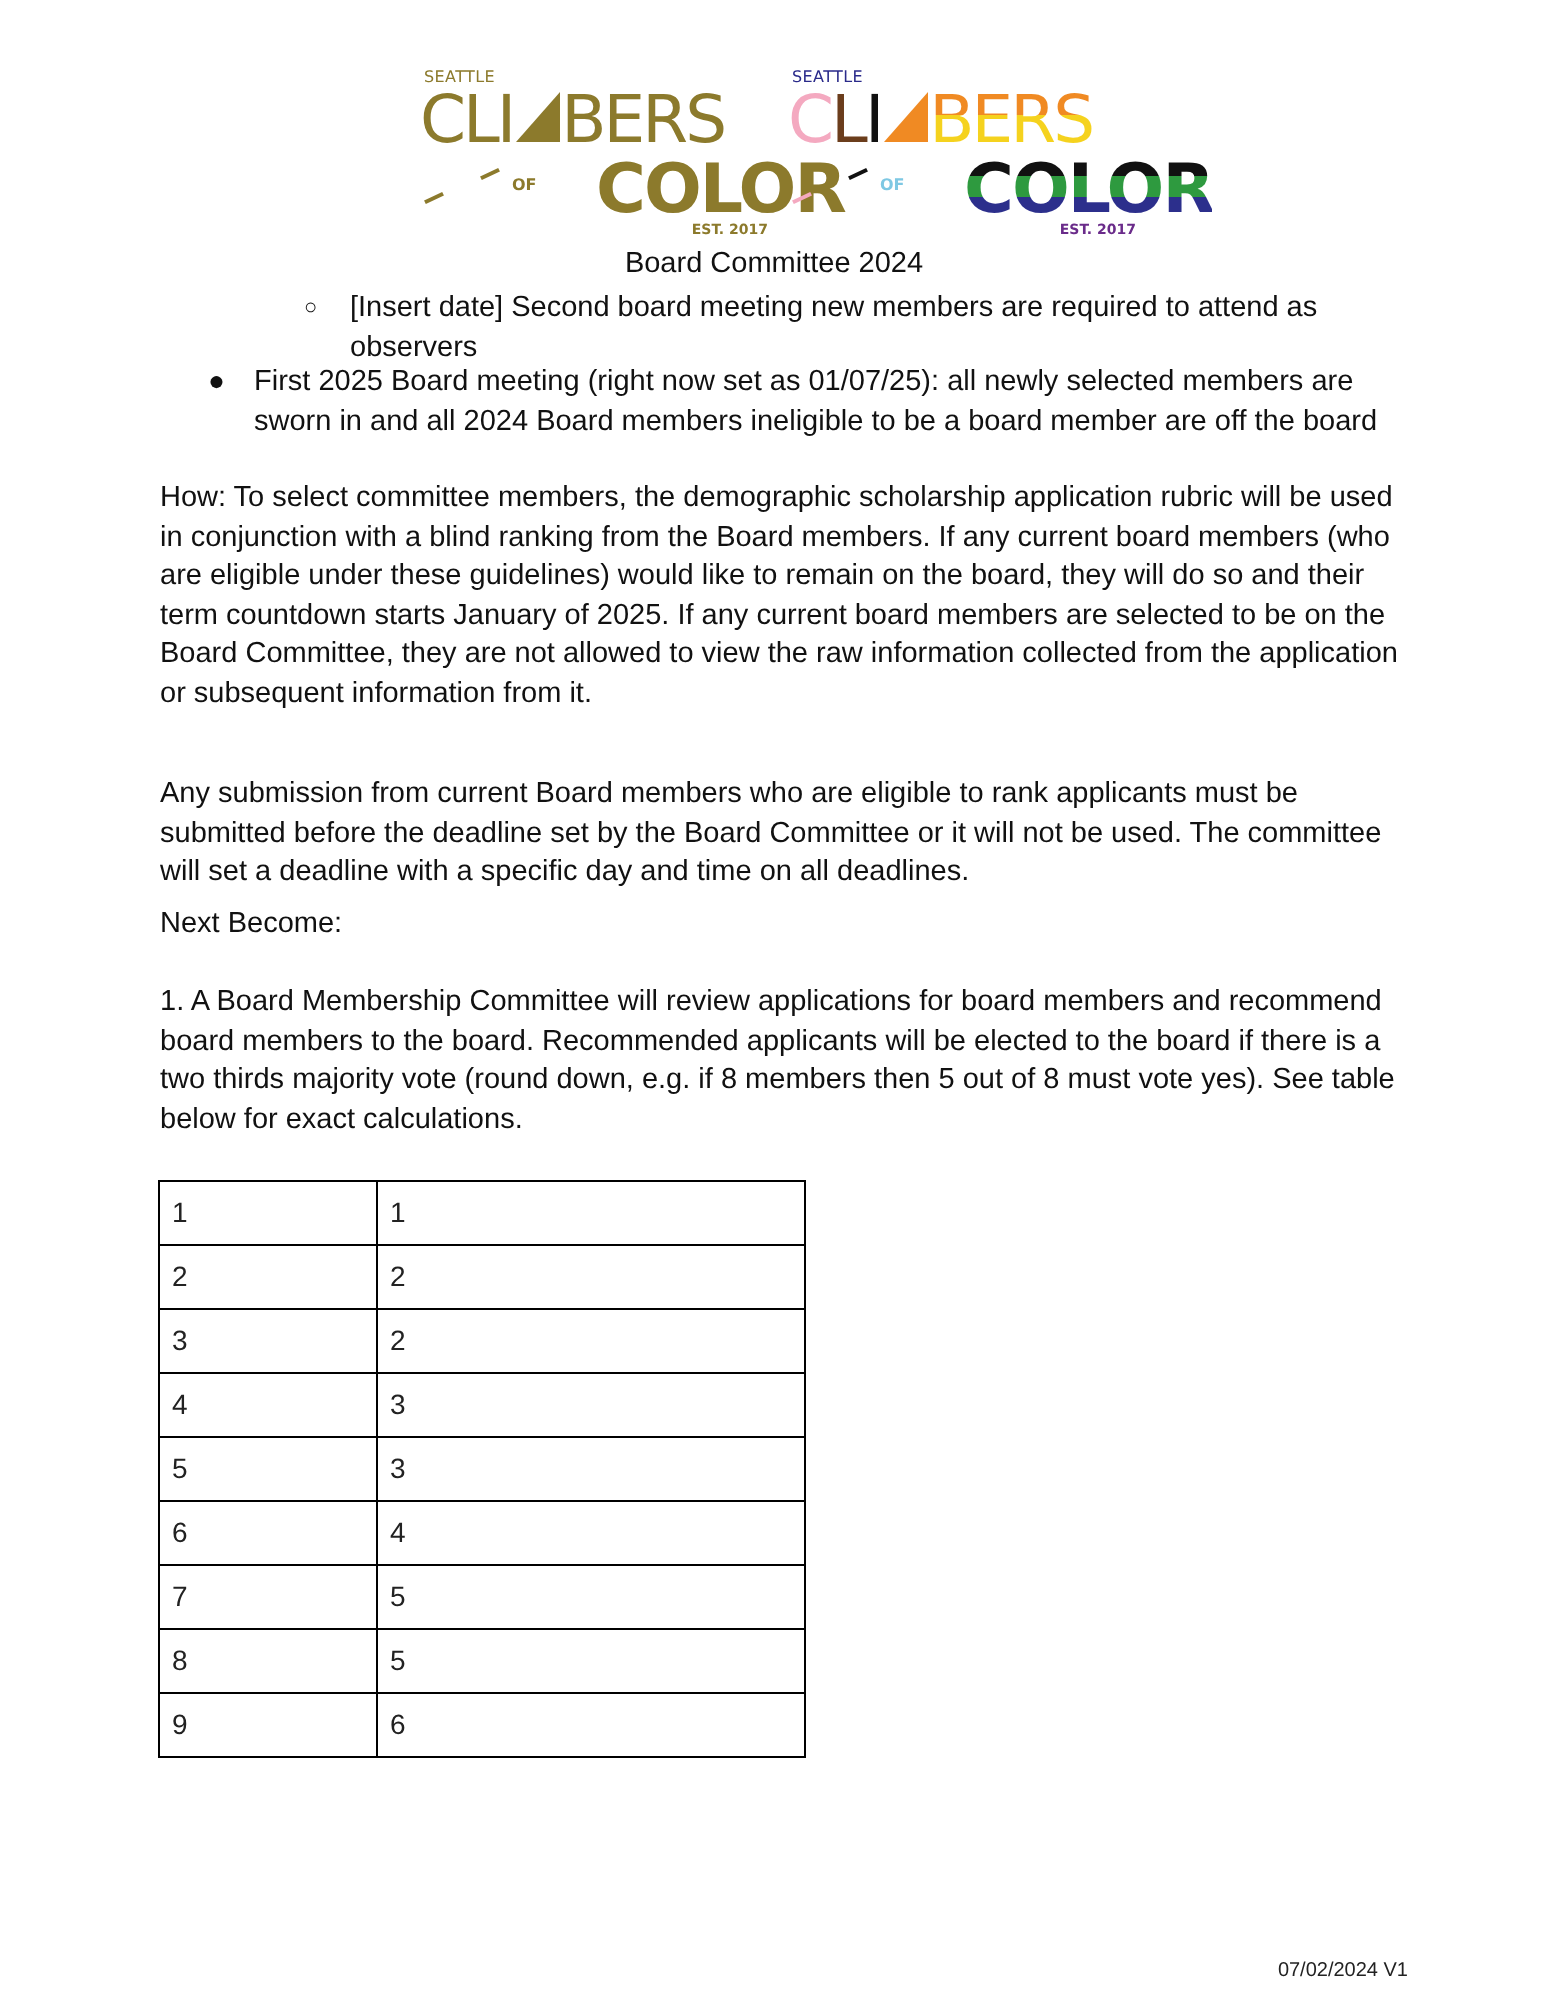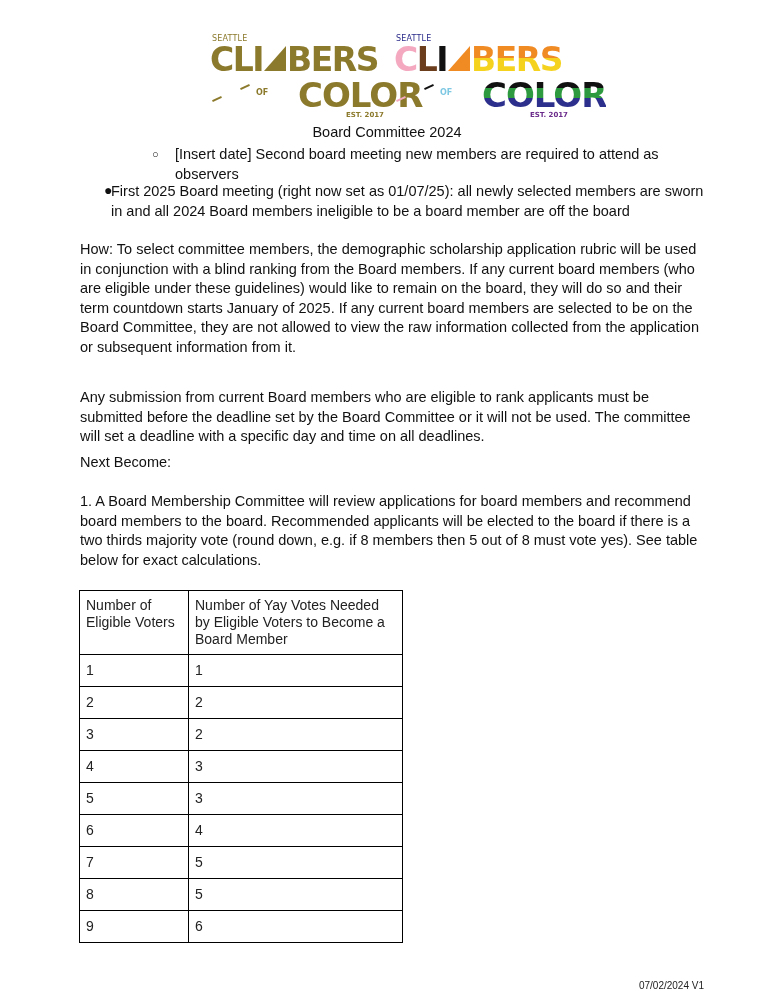--- a/index.html
+++ b/index.html
@@ -7,21 +7,21 @@
          font-family: "Liberation Sans", sans-serif; color: #111; }
 
   
   .logos { position: absolute; left: 210px; top: 34px; width: 364px; height: 88px; }
   .logo { position: absolute; top: 0; height: 88px; width: 182px; }
   .logo-gold { left: 0; }
   .logo-rainbow { left: 184px; }
   .seattle { position: absolute; top: 0; left: 2px; font-family: "DejaVu Sans", sans-serif;
              font-weight: normal; font-size: 8px; letter-spacing: 0.2px; }
   .climbers { position: absolute; top: 9px; left: 0; font-family: "DejaVu Sans", sans-serif;
-              font-weight: bold; font-size: 33px; letter-spacing: -1.5px; line-height: 1; white-space: nowrap; }
+              font-weight: normal; font-size: 33px; letter-spacing: -1.5px; line-height: 1; white-space: nowrap; }
   .of-wrap { position: absolute; top: 48px; left: 0; width: 40px; height: 22px; }
   .of { position: absolute; left: 14px; top: 6px; font-family: "DejaVu Sans", sans-serif;
         font-weight: bold; font-size: 8px; padding-left: 32px; }
   .dash1 { position: absolute; left: 2px; top: 16px; width: 10px; height: 2px; transform: rotate(-25deg); }
   .dash2 { position: absolute; left: 30px; top: 4px; width: 10px; height: 2px; transform: rotate(-25deg); }
   .color { position: absolute; top: 44px; left: 40px; font-family: "DejaVu Sans", sans-serif;
            font-weight: bold; font-size: 34px; letter-spacing: -1px; line-height: 1; white-space: nowrap; margin-left: 48px; }
   .est { position: absolute; top: 77px; right: 8px; font-family: "DejaVu Sans", sans-serif;
          font-weight: bold; font-size: 7px; }
   .mtn { display: inline-block; width: 0; height: 0; vertical-align: baseline;
@@ -50,21 +50,21 @@
   .logo-rainbow .est { color: #6a2b8a; }
 
   
   .title { position: absolute; left: 0; width: 774px; top: 124px; text-align: center; font-size: 14.5px; }
   .txt { font-size: 14.5px; line-height: 19.5px; }
   .sub-bullet { position: absolute; left: 152px; top: 145px; width: 530px; }
   .sub-bullet .marker { position: absolute; left: 0; top: 0; font-size: 11px; }
   .sub-bullet .body { margin-left: 23px; }
   .bullet { position: absolute; left: 104px; top: 182px; width: 600px; }
   .bullet .marker { position: absolute; left: 0; top: -1px; font-size: 14px; }
-  .bullet .body { margin-left: 7px; }
+  .bullet .body { margin-left: 23px; }
   .para { position: absolute; left: 80px; width: 628px; }
   .p-how { top: 240px; }
   .p-any { top: 388px; }
   .p-next { top: 453px; }
   .p-step1 { top: 492px; }
 
   
   table.votes { position: absolute; left: 79px; top: 590px; border-collapse: collapse; font-size: 14px; }
   table.votes td { border: 1px solid #000; vertical-align: top; padding: 6px 6px 6px 6px; line-height: 17px; color: #222; }
   table.votes td.c1 { width: 96px; }
@@ -114,24 +114,20 @@
   <div class="body">First 2025 Board meeting (right now set as 01/07/25): all newly selected members are sworn in and all 2024 Board members ineligible to be a board member are off the board</div>
 </div>
 
 <div class="para txt p-how">How: To select committee members, the demographic scholarship application rubric will be used in conjunction with a blind ranking from the Board members. If any current board members (who are eligible under these guidelines) would like to remain on the board, they will do so and their term countdown starts January of 2025. If any current board members are selected to be on the Board Committee, they are not allowed to view the raw information collected from the application or subsequent information from it.</div>
 <div class="para txt p-any">Any submission from current Board members who are eligible to rank applicants must be submitted before the deadline set by the Board Committee or it will not be used. The committee will set a deadline with a specific day and time on all deadlines.</div>
 <div class="para txt p-next">Next Become:</div>
 <div class="para txt p-step1">1. A Board Membership Committee will review applications for board members and recommend board members to the board. Recommended applicants will be elected to the board if there is a two thirds majority vote (round down, e.g. if 8 members then 5 out of 8 must vote yes). See table below for exact calculations.</div>
 
 <table class="votes">
   <tbody>
-      <tr>
-    <td class="c1">Number of Eligible Voters</td>
-    <td class="c2">Number of Yay Votes Needed by Eligible Voters to Become a Board Member</td>
-  </tr>
   <tr class="row">
         <td class="c1">1</td>
         <td class="c2">1</td>
       </tr>
   <tr class="row">
         <td class="c1">2</td>
         <td class="c2">2</td>
       </tr>
   <tr class="row">
         <td class="c1">3</td>

